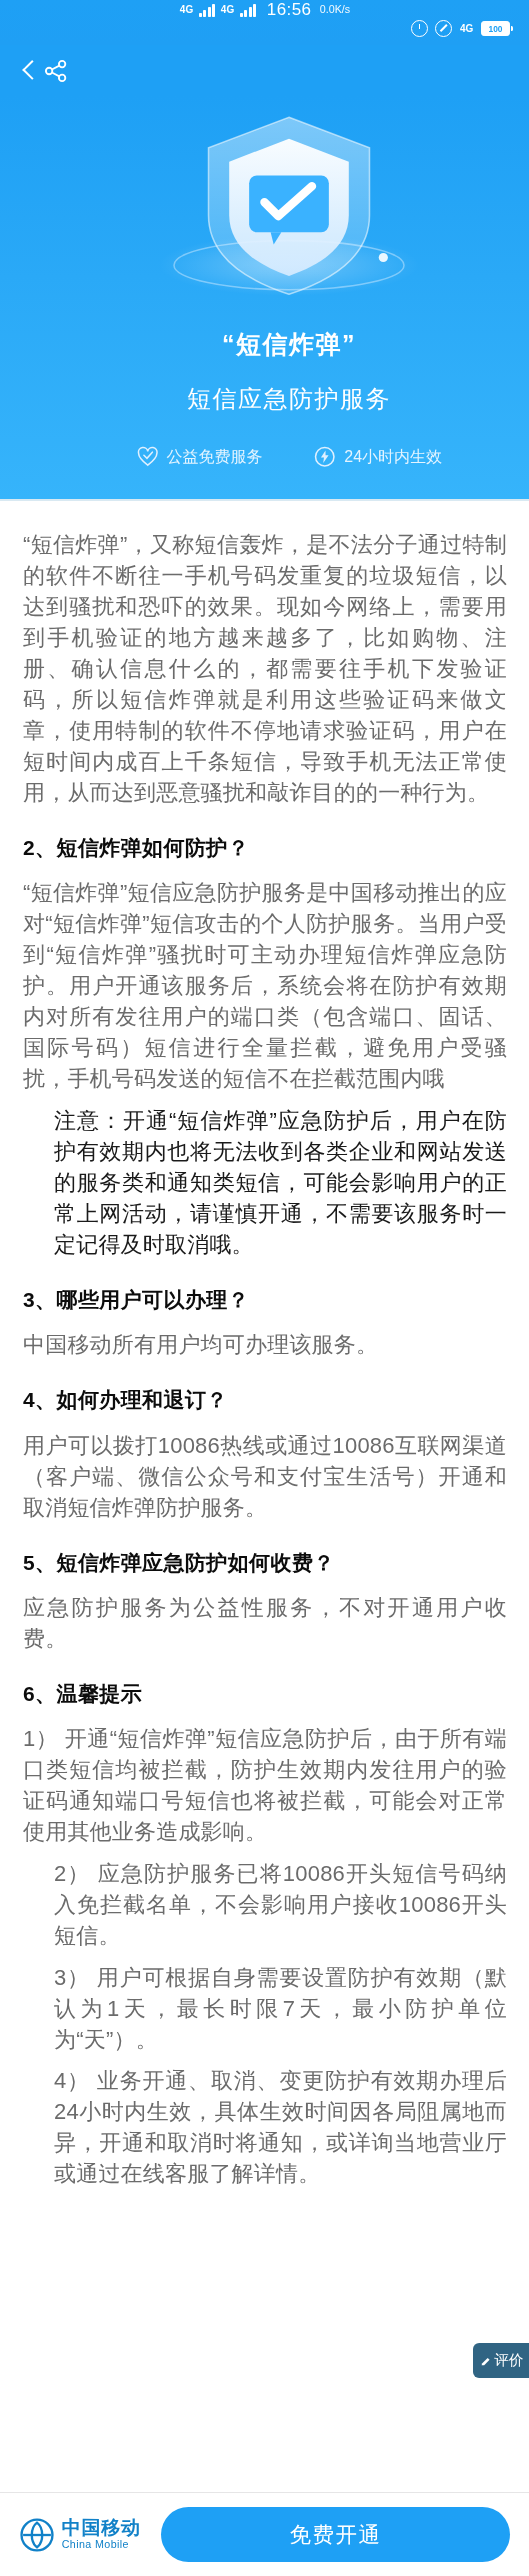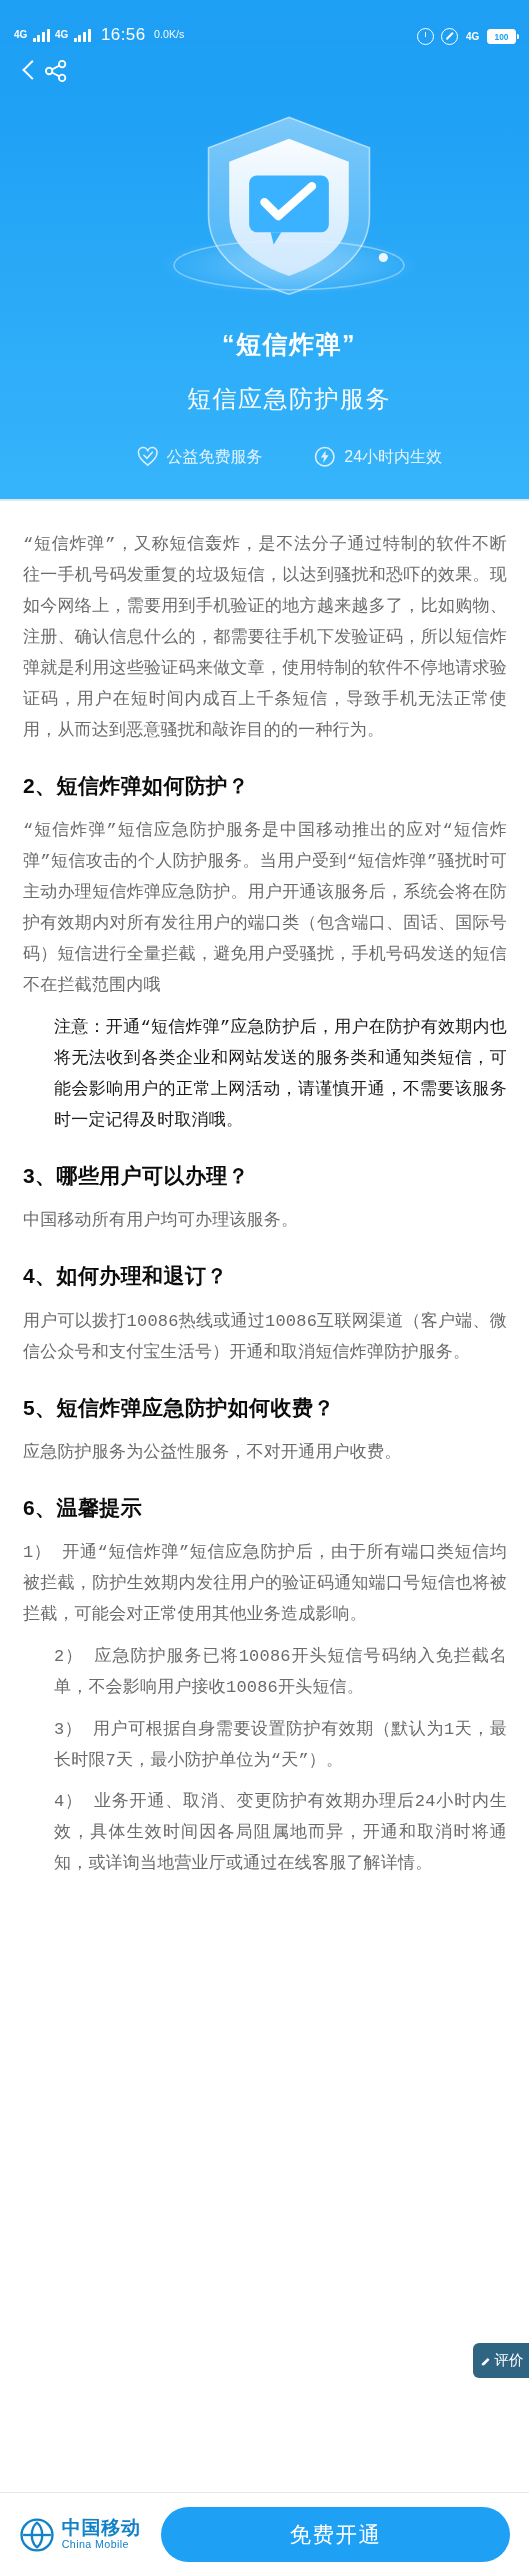--- a/index.html
+++ b/index.html
@@ -15,24 +15,25 @@
     height: 2576px;
     overflow: hidden;
     background: #ffffff;
   }
 
   
   .statusbar {
     height: 45px;
     background: linear-gradient(180deg,#1ea0f5 0%, #1f9ff4 100%);
     display: flex;
-    align-items: flex-end;
-    padding: 0 14px;
+    align-items: center;
+    padding: 0 20px;
     color: #ffffff;
     font-size: 16px;
+    flex-direction: column;
   }
   .sb-left { display: flex; align-items: center; gap: 5.4px; }
   .sb-right { display: flex; align-items: center; gap: 7.7px; margin-left: auto; }
   .net-badge {
     font-size: 10px;
     line-height: 1;
     display: flex;
     flex-direction: column;
     align-items: center;
     font-weight: bold;
@@ -145,26 +146,25 @@
   }
   .q-title {
     font-size: 21px;
     color: #0c0c0c;
     font-weight: bold;
     margin: 26px 0 15.4px 0;
     letter-spacing: 0.4px;
   }
   .q-title:first-child { margin-top: 0; }
   .p {
-    font-size: 17px;
+    font-size: 22px;
     line-height: 31px;
     color: #6b6b6b;
     text-align: justify;
     letter-spacing: 0.2px;
-    font-family: Liberation Mono, monospace;
   }
   .p + .p { margin-top: 10.7px; margin-left: 31px; }
 
   
   .float-eval {
     position: absolute;
     right: 0;
     top: 2343px;
     width: 57px;
     height: 35px;

